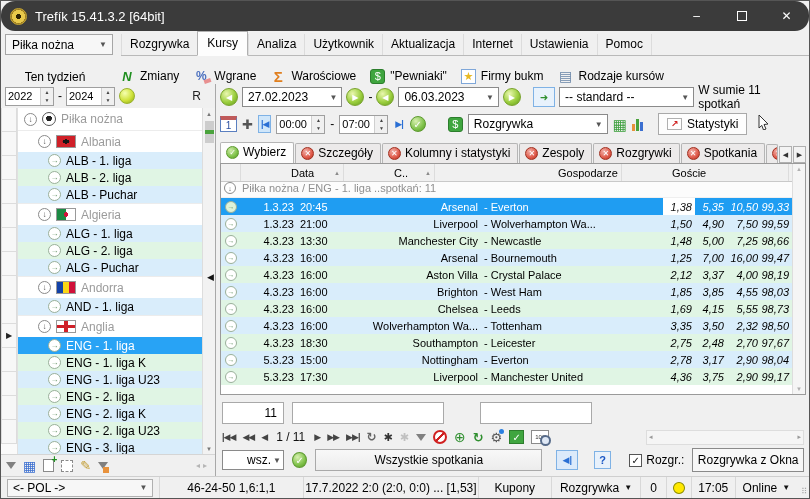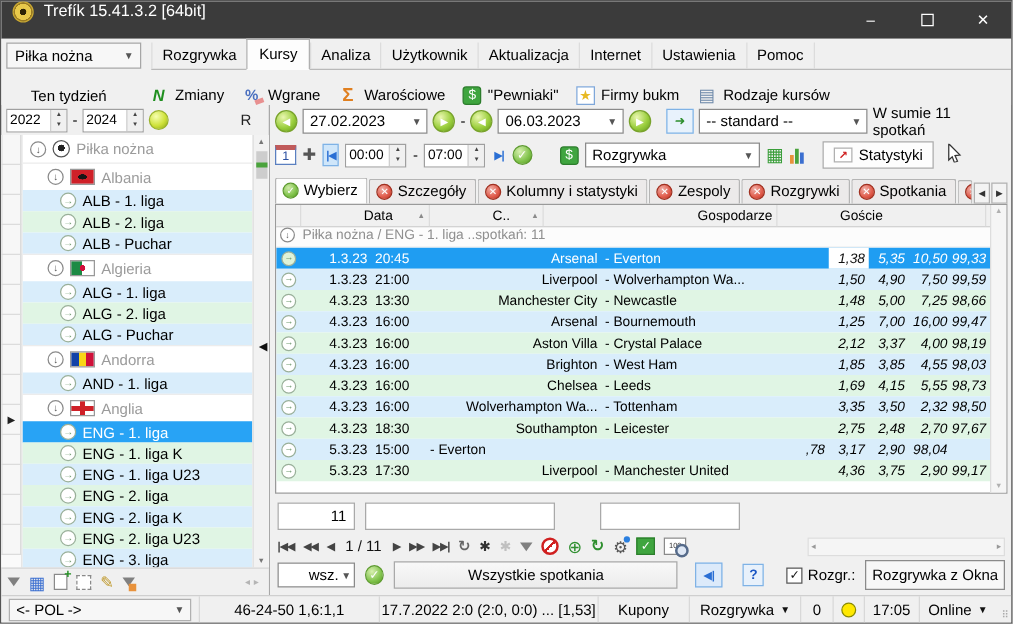--- a/index.html
+++ b/index.html
@@ -1,19 +1,19 @@
 <!DOCTYPE html>
 <html><head>
 <meta charset="utf-8">
 <style>
   html,body{margin:0;padding:0;background:#888;}
   *{box-sizing:border-box;}
   .win{width:810px;height:499px;position:relative;background:#f0f0f0;font-family:"Liberation Sans","DejaVu Sans",sans-serif;font-size:12px;color:#000;display:flex;flex-direction:column;overflow:hidden;border:1px solid #555;}
   
-  .titlebar{height:30px;background:#3b3b3b;color:#fff;display:flex;align-items:flex-start;flex:0 0 30px;}
+  .titlebar{height:30px;background:#3b3b3b;color:#fff;display:flex;align-items:center;flex:0 0 30px;border-radius:14px;}
   .appicon{width:17px;height:17px;border-radius:50%;margin:0 8px 0 9px;background:radial-gradient(circle at 50% 50%,#2e2405 0 24%,#e8c94b 26% 60%,#9a7b22 62%);border:1px solid #c9a832;}
   .apptitle{font-size:13px;}
   .winbtns{margin-left:auto;display:flex;height:100%;}
   .wbtn{width:45px;height:100%;display:flex;align-items:center;justify-content:center;color:#fff;font-size:12px;}
   .wbtn .box{width:10px;height:10px;border:1px solid #fff;display:block;}
   
   .menubar{height:25px;flex:0 0 25px;display:flex;align-items:flex-end;background:#f0f0f0;}
   .sportsel{width:108px;height:21px;margin:0 0 1px 4px;border:1px solid #a6a6a6;background:#f7f7f7;display:flex;align-items:center;padding-left:6px;}
   .sportsel .caret{margin-left:auto;padding-right:5px;color:#555;font-size:8px;}
   .mtabs{display:flex;align-items:flex-end;margin-left:8px;height:100%;border-bottom:1px solid #b9b9b9;flex:1;}
@@ -698,20 +698,21 @@
                 <div class="c col10">2,48</div>
                 <div class="c col11">2,70</div>
                 <div class="c col12">97,67</div>
               </div>
               <div class="trow gridcols bg-blue">
                 <div class="c col0">
                   <span class="circ go">→</span>
                 </div>
                 <div class="c col1">5.3.23</div>
                 <div class="c col2">15:00</div>
+                <div class="c col3">Nottingham</div>
                 <div class="c col4">- Everton</div>
                 <div class="c col5"></div>
                 <div class="c col6"></div>
                 <div class="c col7"></div>
                 <div class="c col8"></div>
                 <div class="c col9">2,78</div>
                 <div class="c col10">3,17</div>
                 <div class="c col11">2,90</div>
                 <div class="c col12">98,04</div>
               </div>

